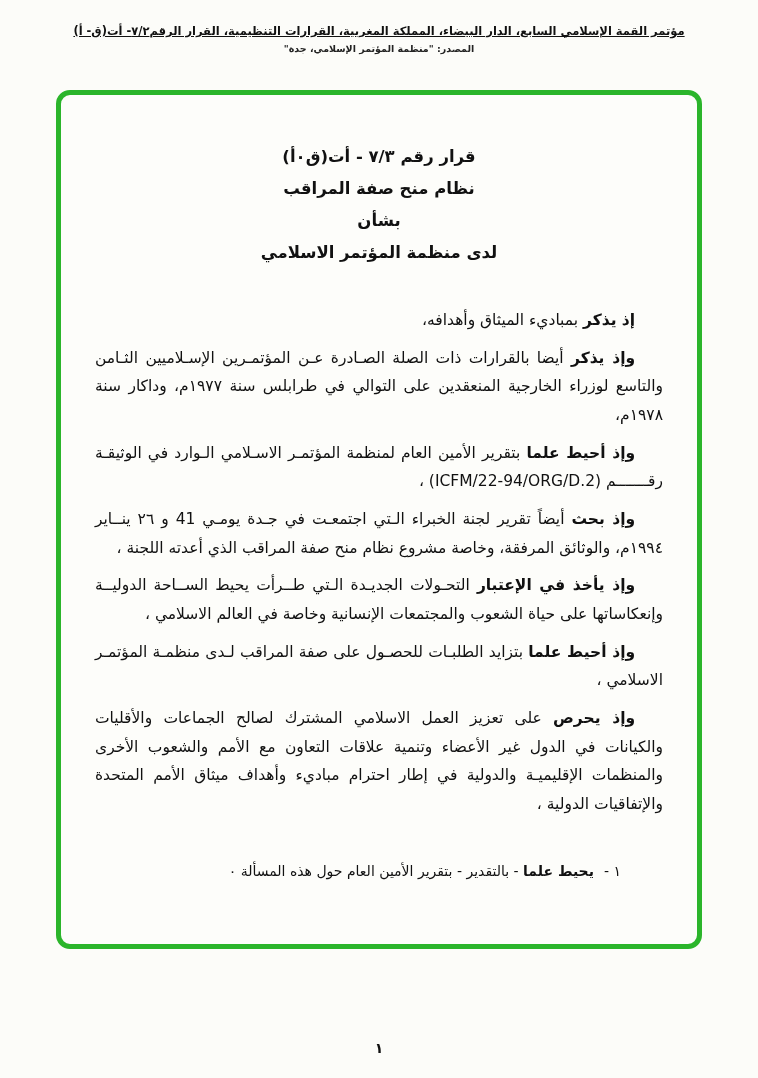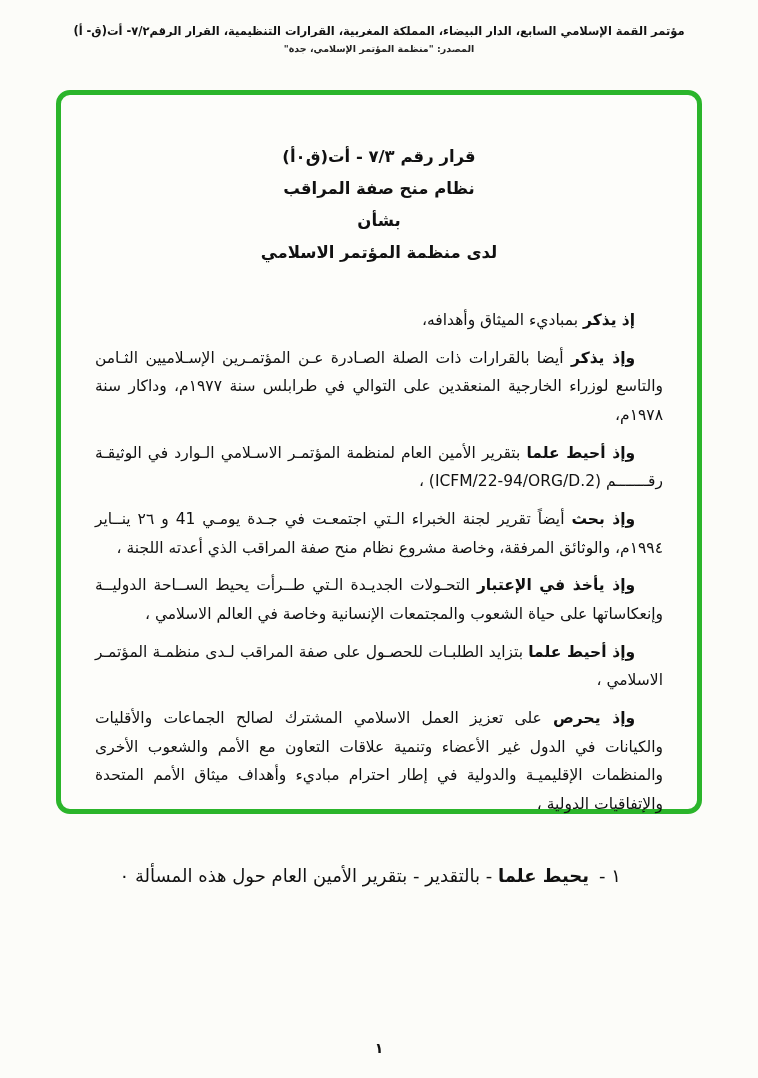--- a/index.html
+++ b/index.html
@@ -13,28 +13,28 @@
     overflow: hidden;
     position: relative;
   }
   .top-header {
     position: absolute;
     top: 24px;
     left: 0; right: 0;
     text-align: center;
     font-weight: bold;
   }
-  .top-header .line1 { font-size: 11.5px; letter-spacing: 0; }
+  .top-header .line1 { font-size: 11.5px; letter-spacing: 0; text-decoration: underline; }
   .top-header .line2 { font-size: 9.5px; margin-top: 5px; color: #222; }
   .doc-frame {
     position: absolute;
     top: 90px;
     left: 56px;
     width: 646px;
-    height: 724px;
+    height: 859px;
     border: 5px solid #2bb52b;
     border-radius: 14px;
     background: #fdfdfa;
     padding: 52px 34px 10px 34px;
   }
   .title-block {
     text-align: center;
     font-weight: bold;
     margin-bottom: 44px;
   }
@@ -46,21 +46,21 @@
   .body-text { }
   .para {
     font-size: 15.5px;
     line-height: 1.85;
     text-align: justify;
     text-indent: 1.8em;
     margin-bottom: 9px;
   }
   .para .lead { font-weight: bold; }
   .operative {
-    font-size: 18px;
+    font-size: 14px;
     line-height: 1.85;
     margin-top: 40px;
     margin-right: 42px;
   }
   .operative .num { margin-left: 10px; }
   .operative .lead { font-weight: bold; }
   .page-number {
     position: absolute;
     bottom: 22px;
     left: 0; right: 0;

